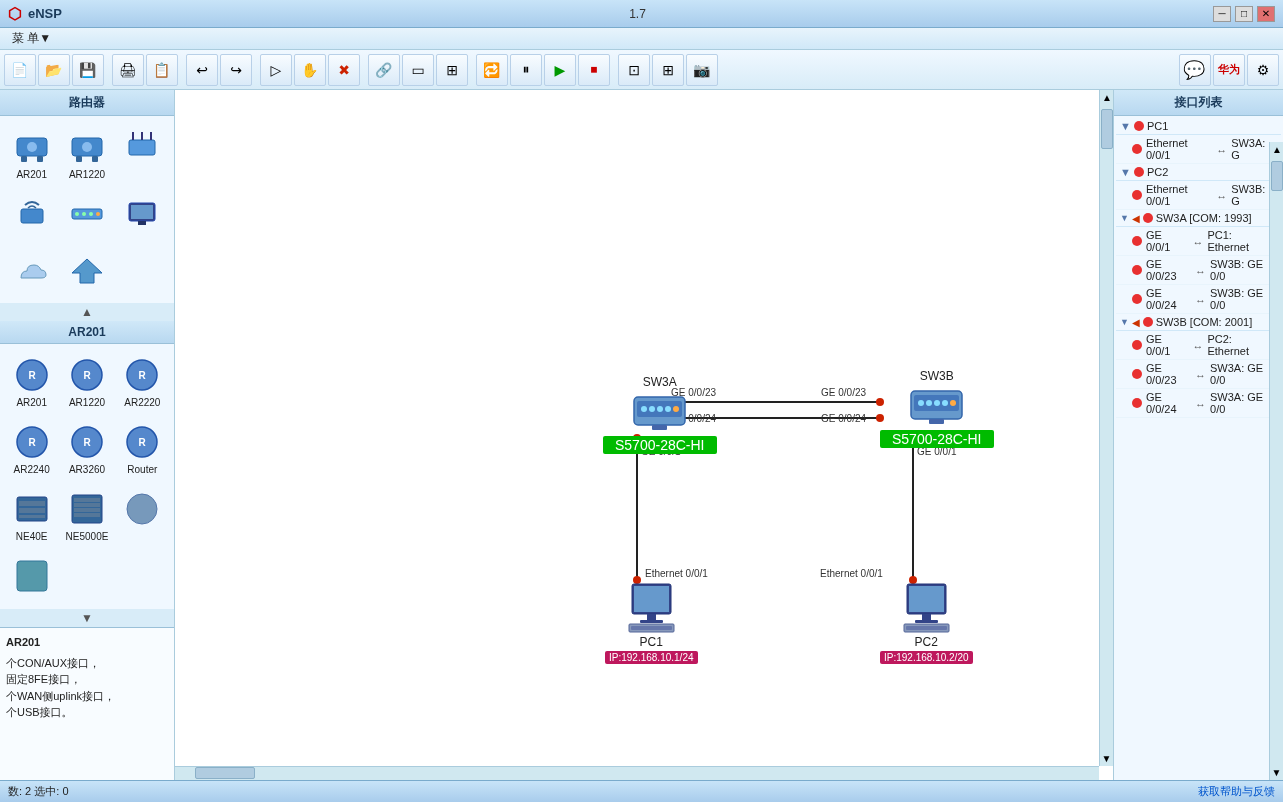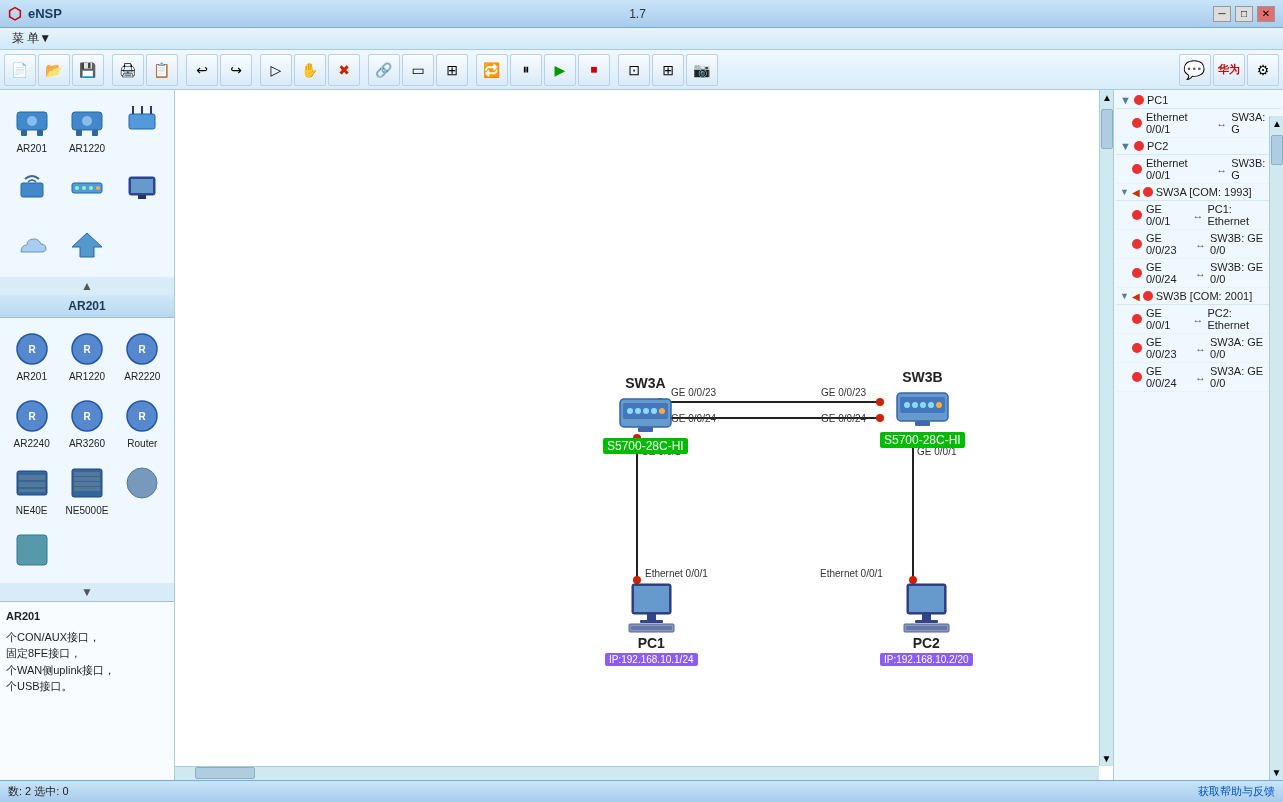--- a/index.html
+++ b/index.html
@@ -168,31 +168,31 @@
       cursor: pointer;
     }
     .switch-icon {
       width: 55px; height: 45px;
       display: flex; align-items: center; justify-content: center;
     }
     .pc-icon {
       width: 55px; height: 55px;
       display: flex; align-items: center; justify-content: center;
     }
-    .node-label { font-size: 14px; color: #222; font-weight: bold; }
+    .node-label { font-size: 12px; color: #222; font-weight: normal; }
     .node-sublabel {
-      font-size: 12px; color: #fff;
+      font-size: 14px; color: #fff;
       background: #00bb00;
-      padding: 1px 4px;
+      padding: 1px 12px;
       border-radius: 2px;
       margin-top: 2px;
     }
     .node-ip {
       font-size: 10px; color: #fff;
-      background: #8b5cf6;
+      background: #be185d;
       padding: 1px 4px;
       border-radius: 2px;
       margin-top: 2px;
     }
 
     
     .port-label {
       position: absolute;
       font-size: 10px;
       color: #333;
@@ -275,20 +275,21 @@
   <div style="flex:1;"></div>
 
   <div class="tb-btn" title="聊天" style="font-size:18px;">💬</div>
   <div class="tb-btn" title="Huawei" style="color:#cc0000; font-weight:bold; font-size:11px;">华为</div>
   <div class="tb-btn" title="设置">⚙</div>
 </div>
 
 <div id="main">
 
   <div id="leftpanel">
+    <div class="panel-section-header">路由器</div>
 
     <div class="device-grid">
       <div class="device-item">
         <div class="device-icon">
 
           <svg width="38" height="35" viewBox="0 0 38 35">
               <rect x="4" y="8" width="30" height="18" rx="3" fill="#4488cc" stroke="#2266aa" stroke-width="1"></rect>
               <circle cx="19" cy="17" r="5" fill="#88bbee"></circle>
               <rect x="8" y="26" width="6" height="6" rx="1" fill="#336699"></rect>
               <rect x="24" y="26" width="6" height="6" rx="1" fill="#336699"></rect>
@@ -587,20 +588,21 @@
       <div style="text-align:center; padding:2px; font-size:10px; cursor:pointer;">▲</div>
       <div style="width:12px; height:40px; background:#b0cce0; border:1px solid #8ab0c8; margin:4px auto; border-radius:2px;"></div>
       <div style="position:absolute; bottom:2px; width:100%; text-align:center; font-size:10px; cursor:pointer;">▼</div>
     </div>
     <div id="h-scrollbar">
       <div class="h-scrollbar-thumb"></div>
     </div>
   </div>
 
   <div id="rightpanel" style="position: relative;">
+    <div class="right-panel-header">接口列表</div>
     <div class="port-list" style="position: relative; overflow-x: hidden;">
 
       <div class="port-group-header">
         <span style="color:#5577aa;">▼</span>
         <span class="status-dot dot-red"></span>
         <span>PC1</span>
       </div>
       <div class="port-item">
         <span class="status-dot dot-red"></span>
         <span>Ethernet 0/0/1</span>

